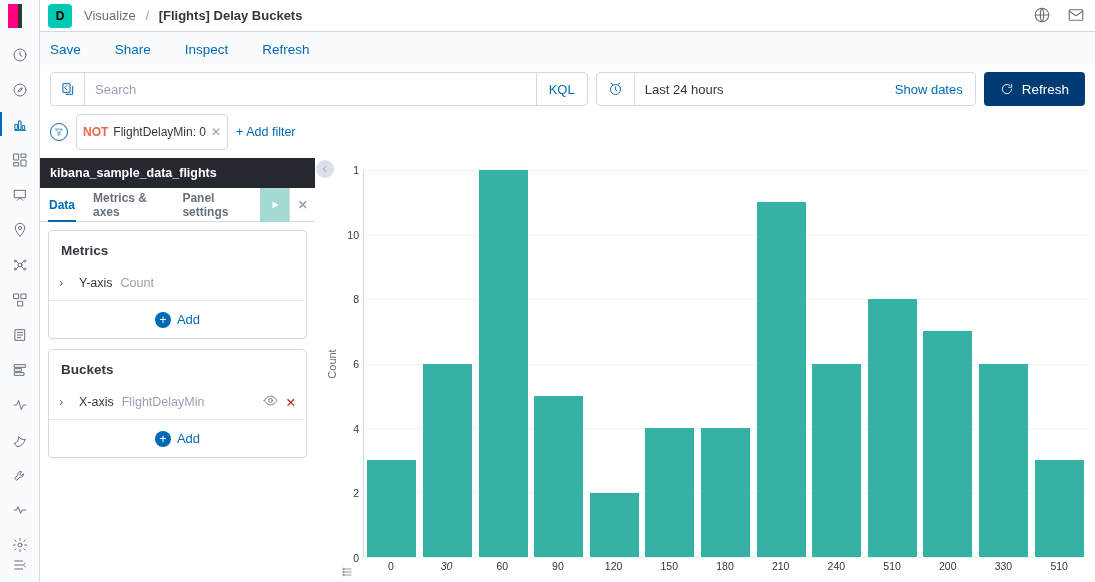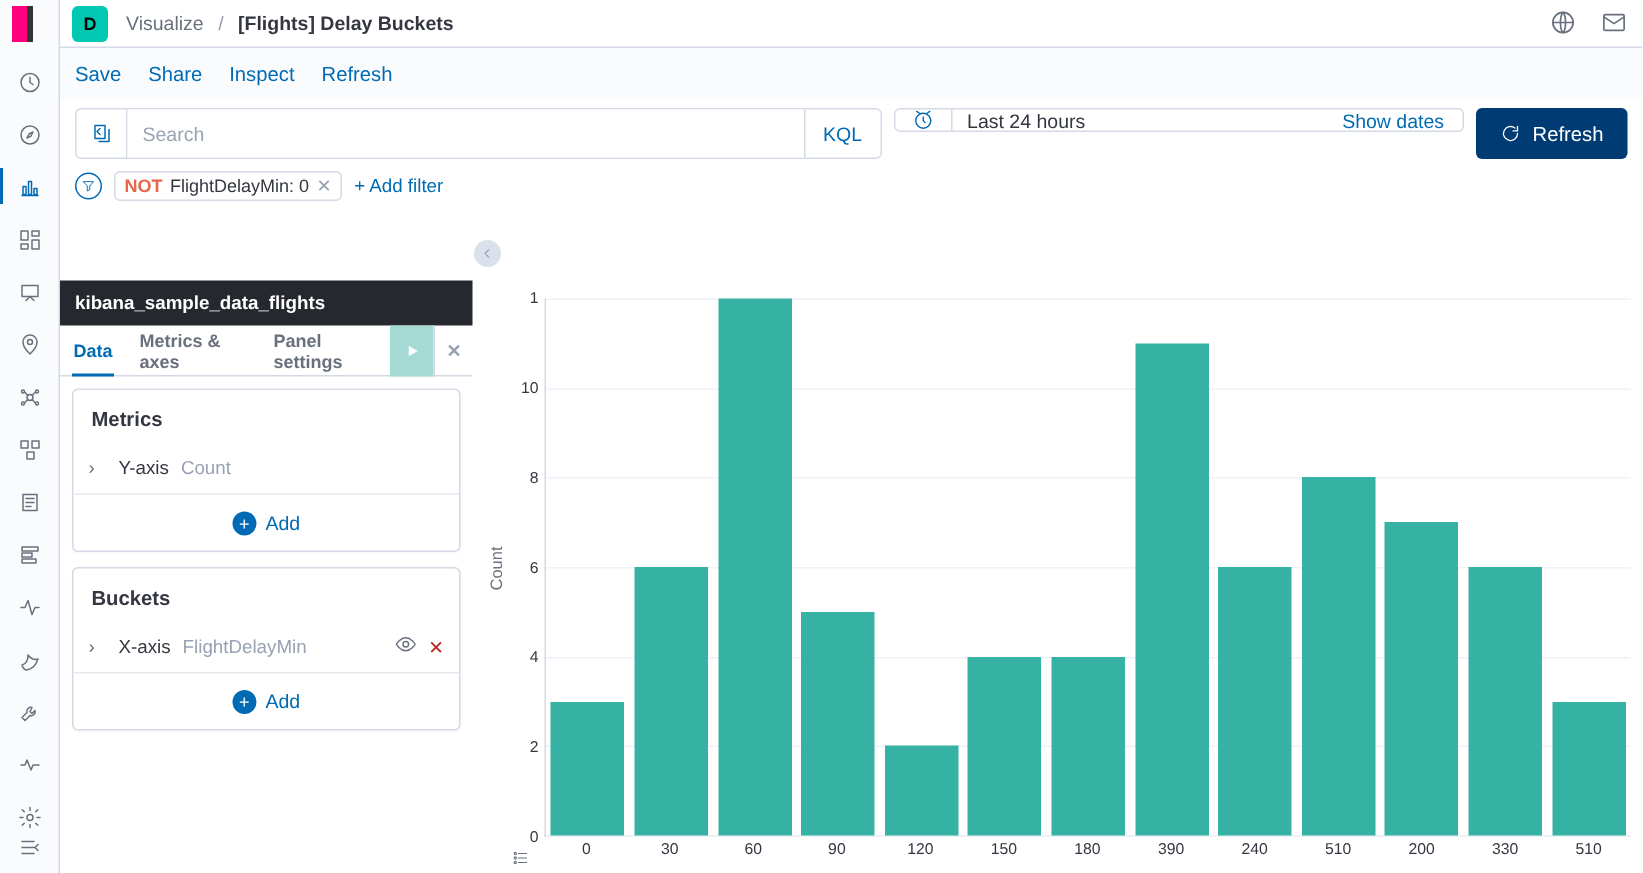--- a/index.html
+++ b/index.html
@@ -36,44 +36,44 @@
   .main{flex:1;display:flex;flex-direction:column;min-width:0;}
   .top-bar{height:32px;flex:0 0 32px;border-bottom:1px solid var(--border);display:flex;align-items:center;padding:0 8px;}
   .ws-badge{width:24px;height:24px;border-radius:4px;background:var(--logo-green);color:#000;font-weight:bold;display:flex;align-items:center;justify-content:center;margin-right:12px;}
   .crumb{font-size:13px;}
   .crumb .sep{color:var(--text-dim);margin:0 6px;}
   .crumb .parent{color:var(--text-sub);}
   .crumb .current{font-weight:bold;}
   .top-bar .spacer{flex:1;}
   .top-icon{width:20px;height:20px;color:var(--text-sub);margin-left:14px;cursor:pointer;}
   .top-icon svg{width:18px;height:18px;}
-  .action-bar{height:34px;flex:0 0 34px;display:flex;align-items:center;gap:18px;padding:0 10px;background:var(--panel);}
+  .action-bar{height:34px;flex:0 0 34px;display:flex;align-items:center;gap:34px;padding:0 10px;background:var(--panel);}
   .link-action{color:var(--link);font-size:13.5px;cursor:pointer;}
   .query-row{display:flex;padding:6px 10px 8px 10px;gap:8px;}
   .query-box{flex:1;display:flex;align-items:center;height:34px;border:1px solid var(--border);border-radius:4px;background:var(--bg);}
   .saved-btn{width:34px;height:100%;border-right:1px solid var(--border);display:flex;align-items:center;justify-content:center;color:var(--link);}
   .saved-btn svg{width:16px;height:16px;}
   .query-input{flex:1;border:none;outline:none;padding:0 10px;height:100%;font-size:13px;color:var(--text);}
   .query-input::placeholder{color:var(--text-dim);}
   .kql{padding:0 12px;color:var(--link);border-left:1px solid var(--border);height:100%;display:flex;align-items:center;font-size:13px;}
-  .time-box{display:flex;align-items:center;height:16px;border:1px solid var(--border);border-radius:4px;background:var(--bg);min-width:380px;}
+  .time-box{display:flex;align-items:center;height:34px;border:1px solid var(--border);border-radius:4px;background:var(--bg);min-width:380px;}
   .time-icon{width:38px;height:100%;border-right:1px solid var(--border);display:flex;align-items:center;justify-content:center;color:var(--link);}
   .time-icon svg{width:15px;height:15px;}
   .time-label{flex:1;padding:0 10px;font-size:13px;}
   .show-dates{padding:0 12px;color:var(--link);font-size:13px;}
   .refresh-btn{height:34px;background:var(--primary);color:#fff;border-radius:4px;display:flex;align-items:center;padding:0 16px;gap:8px;font-size:13.5px;cursor:pointer;}
   .refresh-btn svg{width:14px;height:14px;}
   .filter-row{display:flex;align-items:center;padding:0 10px 8px 10px;gap:8px;}
   .filter-toggle{width:18px;height:18px;border:1px solid var(--link);border-radius:50%;display:flex;align-items:center;justify-content:center;color:var(--link);}
   .filter-toggle svg{width:10px;height:10px;}
-  .filter-pill{display:flex;align-items:center;height:20px;border:1px solid var(--border);border-radius:4px;padding:0 6px;gap:5px;font-size:12px;}
+  .filter-pill{display:flex;align-items:center;height:36px;border:1px solid var(--border);border-radius:4px;padding:0 6px;gap:5px;font-size:12px;}
   .filter-pill .not{color:var(--orange);font-weight:bold;}
   .filter-pill .x{color:var(--text-dim);cursor:pointer;}
   .add-filter{color:var(--link);font-size:12.5px;cursor:pointer;}
-  .workspace{flex:1;display:flex;min-height:0;margin-top:45px;}
+  .workspace{flex:1;display:flex;min-height:0;}
   .side-panel{width:275px;flex:0 0 275px;display:flex;flex-direction:column;}
   .src-head{height:30px;background:var(--header-dark);color:#fff;font-weight:bold;display:flex;align-items:center;padding:0 10px;font-size:12.5px;}
   .tab-row{height:34px;display:flex;align-items:center;border-bottom:1px solid var(--border);font-size:12px;color:var(--text-sub);font-weight:bold;}
   .tab{padding:0 9px;cursor:pointer;height:100%;display:flex;align-items:center;}
   .tab.active{color:var(--link);position:relative;}
   .tab.active::after{content:"";position:absolute;bottom:-1px;left:8px;right:8px;height:2px;background:var(--link);}
   .tab-row .pad{flex:1;}
   .play-btn{width:34px;height:34px;background:#a5d9d4;display:flex;align-items:center;justify-content:center;color:#fff;}
   .play-btn svg{width:12px;height:12px;}
   .discard-btn{width:30px;height:34px;display:flex;align-items:center;justify-content:center;color:var(--text-dim);border-left:1px solid var(--border);}
@@ -397,27 +397,27 @@
                 <div class="bar" style="height: 66.6667%; left: 69.6923%; width: 6.76923%; background: rgb(54, 178, 165);"></div>
                 <div class="bar" style="height: 58.3333%; left: 77.3846%; width: 6.76923%; background: rgb(54, 178, 165);"></div>
                 <div class="bar" style="height: 50%; left: 85.0769%; width: 6.76923%; background: rgb(54, 178, 165);"></div>
                 <div class="bar" style="height: 25%; left: 92.7692%; width: 6.76923%; background: rgb(54, 178, 165);"></div>
               </div>
           </div>
           <div class="xticks-row">
             <div class="xticks-pad-l"></div>
             <div class="xticks" id="xticks">
                 <div class="xtick" style="left: 3.84615%;">0</div>
-                <div class="xtick" style="left: 11.5385%;">30</div>
+                <div class="xtick" style="left: 11.5385%; font-style: italic;">30</div>
                 <div class="xtick" style="left: 19.2308%;">60</div>
                 <div class="xtick" style="left: 26.9231%;">90</div>
                 <div class="xtick" style="left: 34.6154%;">120</div>
                 <div class="xtick" style="left: 42.3077%;">150</div>
                 <div class="xtick" style="left: 50%;">180</div>
-                <div class="xtick" style="left: 57.6923%;">390</div>
+                <div class="xtick" style="left: 57.6923%;">210</div>
                 <div class="xtick" style="left: 65.3846%;">240</div>
                 <div class="xtick" style="left: 73.0769%;">510</div>
                 <div class="xtick" style="left: 80.7692%;">200</div>
                 <div class="xtick" style="left: 88.4615%;">330</div>
                 <div class="xtick" style="left: 96.1538%;">510</div>
               </div>
           </div>
         </div>
       </div>
     </div>

